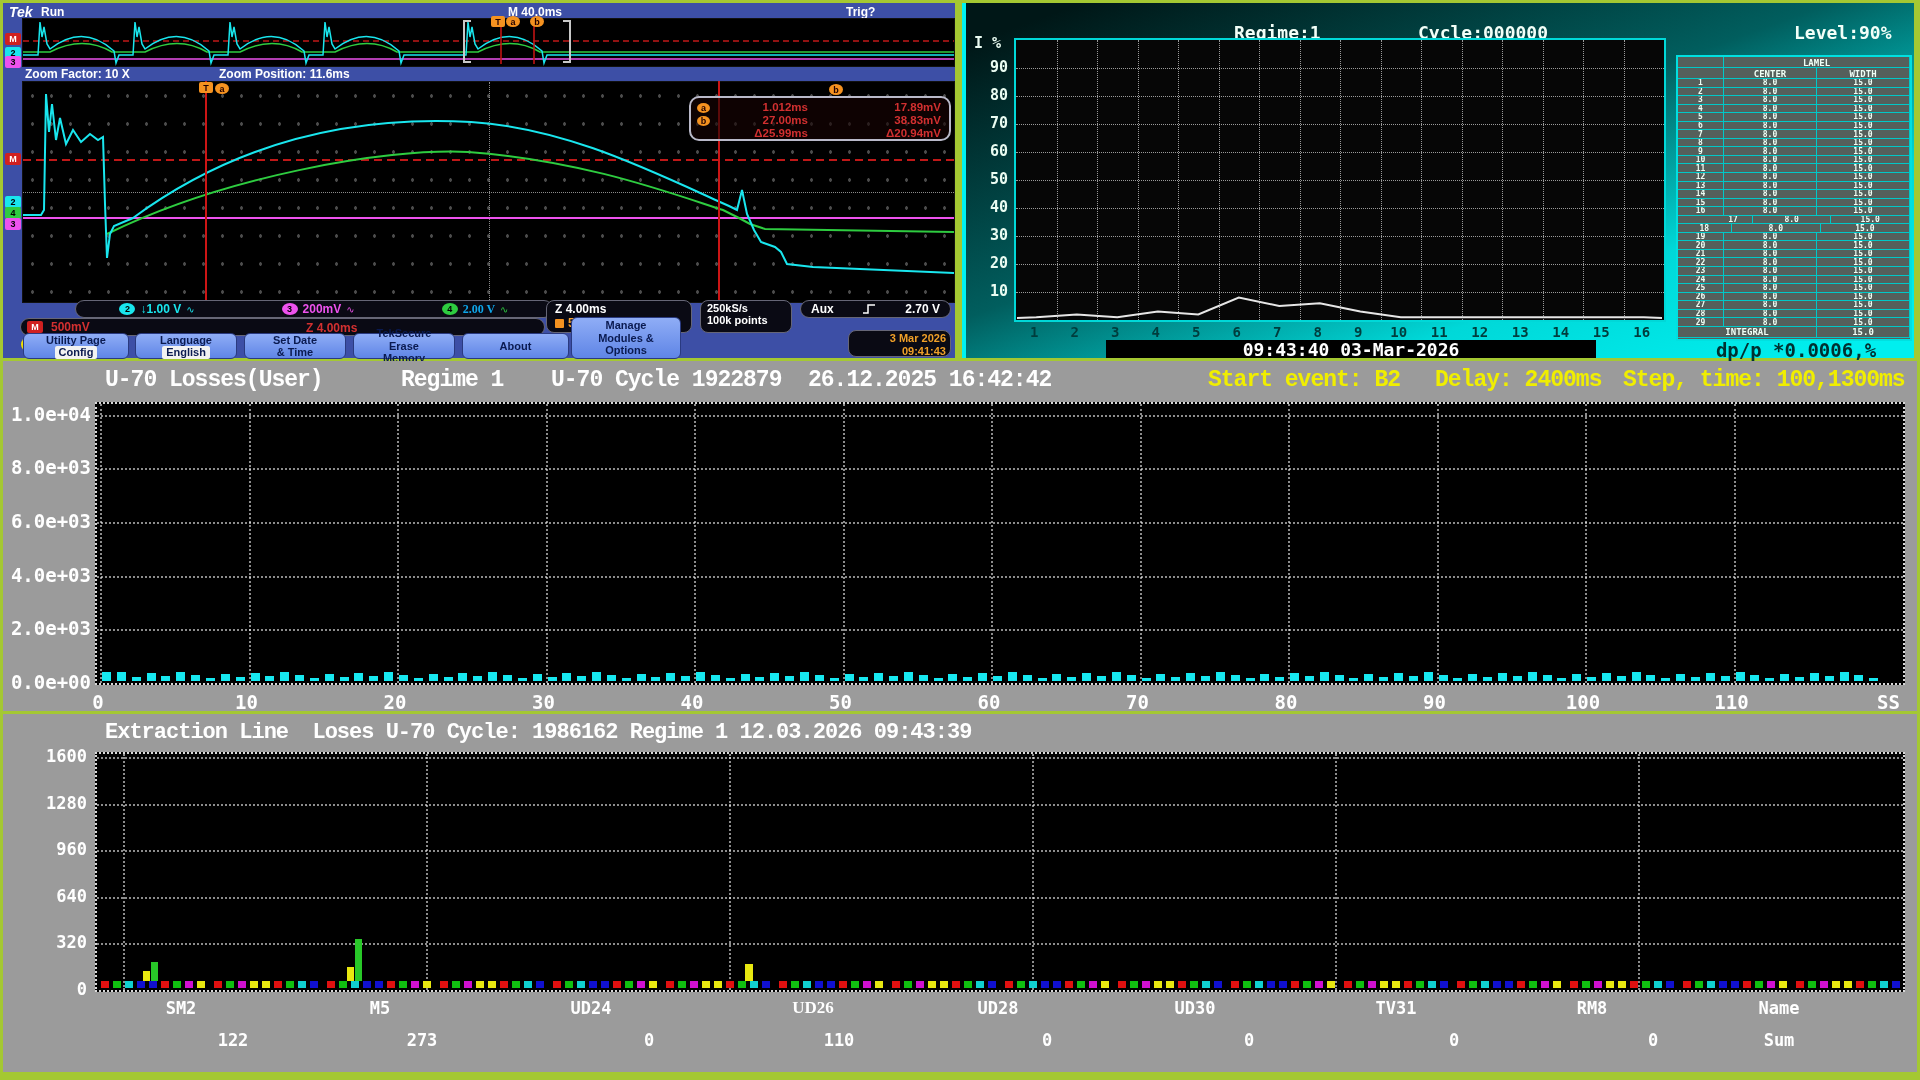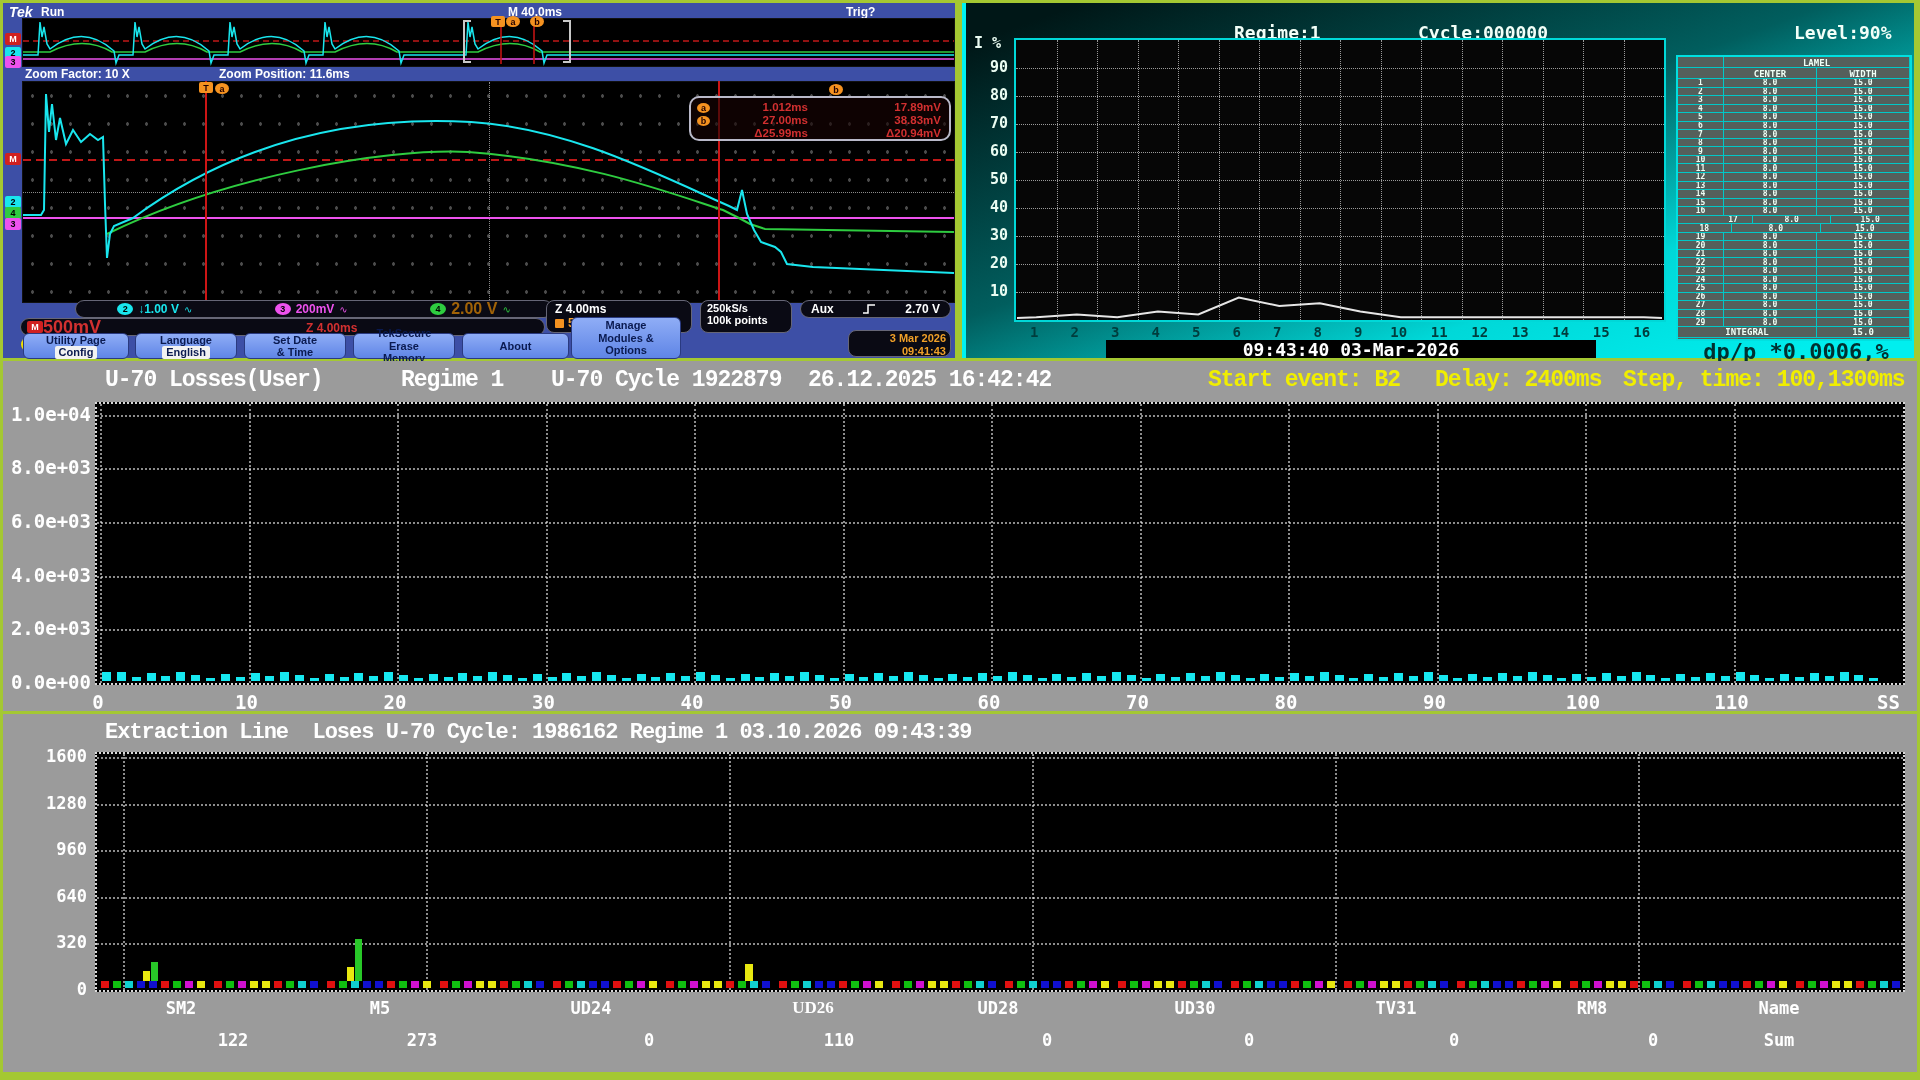--- a/index.html
+++ b/index.html
@@ -144,21 +144,21 @@
         <span class="b" style="color: rgb(25, 230, 238); font-size: 12px;">↓1.00 V</span>
         <span style="color: rgb(25, 230, 238); font-size: 10px;">∿</span>
       </div>
       <div style="display: flex; align-items: center; gap: 5px;">
         <span class="chbadge" style="border-radius: 50%; background: rgb(238, 82, 238);">3</span>
         <span class="b" style="color: rgb(238, 82, 238); font-size: 12px;">200mV</span>
         <span style="color: rgb(238, 82, 238); font-size: 10px;">∿</span>
       </div>
       <div style="display: flex; align-items: center; gap: 5px;">
         <span class="chbadge" style="border-radius: 50%; background: rgb(46, 204, 64);">4</span>
-        <span class="b" style="color: #a16207; font-size: 16px;">2.00 V</span>
+        <span class="b" style="color: #0ea5e9; font-size: 12px; font-family: Liberation Serif, serif;">2.00 V</span>
         <span style="color: rgb(46, 204, 64); font-size: 10px;">∿</span>
       </div>
     </div>
 
   <div class="p roundbox" style="left:543px;top:297px;width:146px;height:33px;padding:1px 8px;">
     <div class="scopetext">Z 4.00ms</div>
     <div style="display:flex;align-items:center;gap:4px;">
       <span style="width:9px;height:9px;background:#f59220;display:inline-block;border-radius:1px;"></span>
       <span class="b" style="color:#f5a030;font-size:12px;">50.61 %</span>
     </div>
@@ -172,21 +172,21 @@
   <div class="p roundbox" style="left:797px;top:297px;width:151px;height:18px;display:flex;align-items:center;justify-content:space-between;padding:0 10px;border-radius:9px;">
     <span class="scopetext">Aux</span>
     <svg width="14" height="12" viewBox="0 0 14 12">
       <polyline points="1,10 6,10 6,2 13,2" fill="none" stroke="#fff" stroke-width="1.5"></polyline>
     </svg>
     <span class="scopetext">2.70 V</span>
   </div>
 
   <div class="p roundbox" style="left:17px;top:315px;width:525px;height:18px;display:flex;align-items:center;border-radius:9px;">
     <span class="chbadge" style="background:#d02020;color:#fff;margin-left:6px;">M</span>
-    <span class="b" style="color:#d23030;font-size:18px;margin-left:0;">500mV</span>
+    <span class="b" style="color:#d23030;font-size:12px;margin-left:8px;">500mV</span>
     <span class="b p" style="color:#d23030;font-size:12px;left:285px;top:2px;">Z 4.00ms</span>
   </div>
 
   <div class="p" style="left:18px;top:334px;width:15px;height:15px;border-radius:50%;background:#f0e000;color:#000;font-size:10px;font-weight:bold;display:flex;align-items:center;justify-content:center;">1</div>
   <div class="p" style="left:40px;top:336px;width:24px;height:12px;border-radius:6px;background:#e8e8e8;color:#223;font-size:9px;font-weight:bold;display:flex;align-items:center;justify-content:center;">R1</div>
 
   <div id="btnrow">
       <div class="p scope-btn" style="left: 20px; top: 330px; width: 106px; height: 26px;">
         <span>Utility Page</span>
         <span class="chip">Config</span>
@@ -418,21 +418,21 @@
       </div>
       <div class="trow" style="height: 11px;">
         <span class="tcell" style="width: 139px; height: 11px; font-size: 9px;">INTEGRAL</span>
         <span class="tcell" style="width: 93px; height: 11px; font-size: 9px;">15.0</span>
       </div>
     </div>
 
   <div class="p" style="left:140px;top:337px;width:490px;height:18px;background:#000;display:flex;align-items:center;justify-content:center;">
     <span class="mono b" style="color:#fff;font-size:18px;">09:43:40 03-Mar-2026</span>
   </div>
-  <span class="p mono b" style="left:712px;top:336px;width:236px;text-align:center;font-size:22px;color:#003030;">dp/p *0.0006,%</span>
+  <span class="p mono b" style="left:712px;top:336px;width:236px;text-align:center;font-size:19px;color:#003030;">dp/p *0.0006,%</span>
 </div>
 
 <div id="u70" class="p">
   <span class="p lmono b hdr-w" style="left:102px;top:6px;font-size:23px;letter-spacing:-1px;">U-70 Losses(User)</span>
   <span class="p lmono b hdr-w" style="left:398px;top:6px;font-size:23px;letter-spacing:-1px;">Regime 1</span>
   <span class="p lmono b hdr-w" style="left:548px;top:6px;font-size:23px;letter-spacing:-1px;">U-70 Cycle 1922879</span>
   <span class="p lmono b hdr-w" style="left:805px;top:6px;font-size:23px;letter-spacing:-1px;">26.12.2025 16:42:42</span>
   <span class="p lmono b hdr-y" style="left:1205px;top:6px;font-size:23px;letter-spacing:-1px;">Start event: B2</span>
   <span class="p lmono b hdr-y" style="left:1432px;top:6px;font-size:23px;letter-spacing:-1px;">Delay: 2400ms</span>
   <span class="p lmono b hdr-y" style="left:1620px;top:6px;font-size:23px;letter-spacing:-1px;">Step, time: 100,1300ms</span>
@@ -595,21 +595,21 @@
       <div class="p xtick" style="left: 1110.5px; top: 330px;">70</div>
       <div class="p xtick" style="left: 1259px; top: 330px;">80</div>
       <div class="p xtick" style="left: 1407.5px; top: 330px;">90</div>
       <div class="p xtick" style="left: 1556px; top: 330px;">100</div>
       <div class="p xtick" style="left: 1704.5px; top: 330px;">110</div>
     </div>
   <span class="p mono b hdr-w" style="left:1874px;top:330px;font-size:19px;">SS</span>
 </div>
 
 <div id="ext" class="p">
-  <span class="p lmono b hdr-w" style="left:102px;top:6px;font-size:22px;letter-spacing:-1px;white-space:pre;">Extraction Line  Loses U-70 Cycle: 1986162 Regime 1 03.10.2026 09:43:39</span>
+  <span class="p lmono b hdr-w" style="left:102px;top:6px;font-size:22px;letter-spacing:-1px;white-space:pre;">Extraction Line  Loses U-70 Cycle: 1986162 Regime 1 12.03.2026 09:43:39</span>
   <div id="ext-plot" class="p plotbox">
       <div class="p hline" style="top: 2.9px;"></div>
       <div class="p hline" style="top: 49.5px;"></div>
       <div class="p hline" style="top: 96.1px;"></div>
       <div class="p hline" style="top: 142.8px;"></div>
       <div class="p hline" style="top: 189.4px;"></div>
       <div class="p vline" style="left: 26px;"></div>
       <div class="p vline" style="left: 329px;"></div>
       <div class="p vline" style="left: 632px;"></div>
       <div class="p vline" style="left: 935px;"></div>

